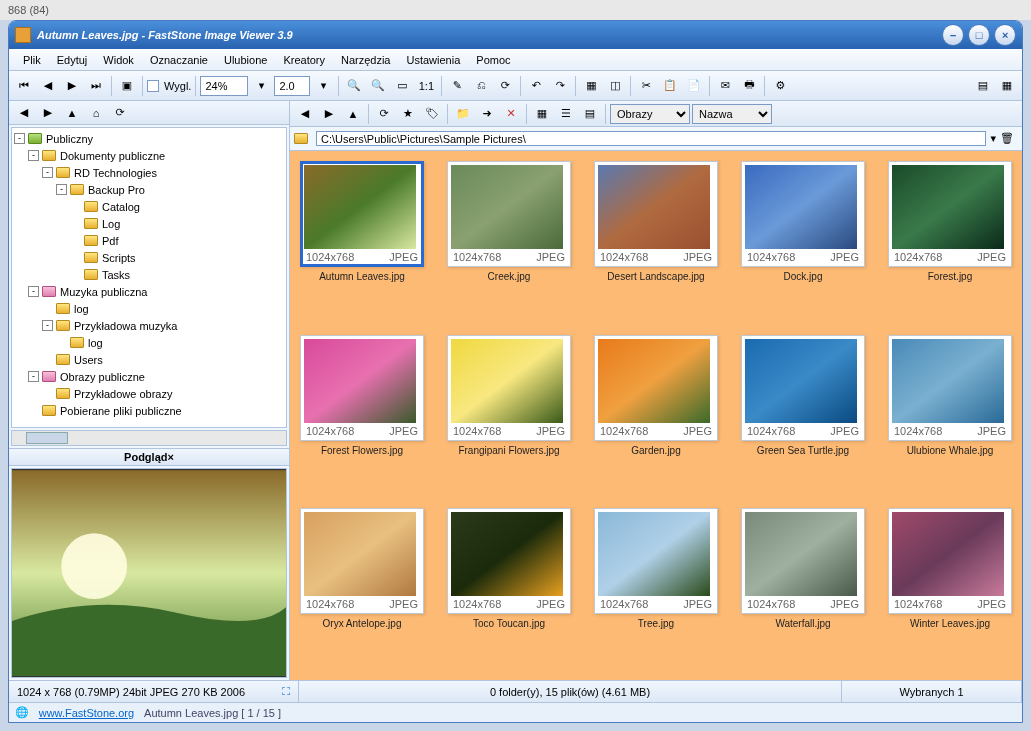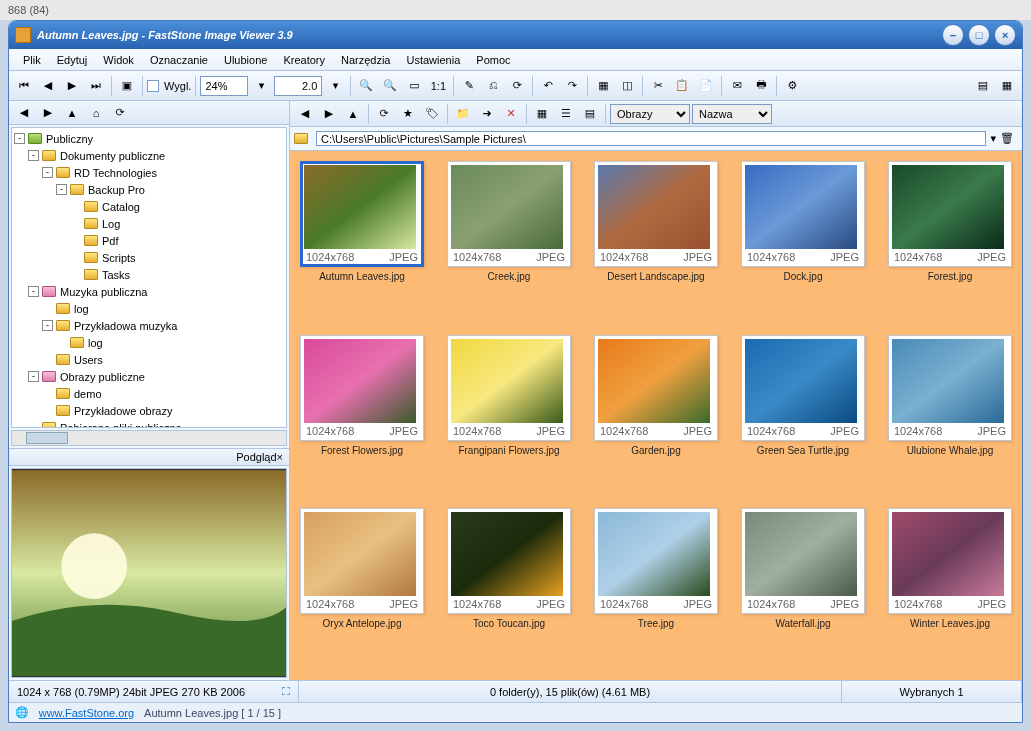--- a/index.html
+++ b/index.html
@@ -21,21 +21,21 @@
 .folder-toolbar { height: 24px; background: linear-gradient(#f0f6fd,#dde8f6); border-bottom: 1px solid #b0c4de; display: flex; align-items: center; padding: 0 4px; gap: 2px; }
 .tree { flex: 1; overflow: auto; background: #fff; border: 1px solid #b0c4de; margin: 2px; padding: 2px; }
 .tree-row { display: flex; align-items: center; height: 17px; cursor: pointer; white-space: nowrap; }
 .tree-toggle { width: 11px; height: 11px; border: 1px solid #888; display: flex; align-items: center; justify-content: center; font-size: 9px; line-height: 1; margin-right: 3px; background: #fff; cursor: pointer; }
 .tree-space { width: 14px; display: inline-block; }
 .folder-icon { width: 14px; height: 11px; background: linear-gradient(#ffe680,#e8b030); border: 1px solid #b58a20; border-radius: 1px; margin-right: 4px; }
 .folder-icon.green { background: linear-gradient(#b8e080,#7ab030); border-color: #5a8820; }
 .folder-icon.pink { background: linear-gradient(#f8c0d8,#e080b0); border-color: #b05080; }
 .tree-scroll { height: 16px; background: #e8e8e8; border: 1px solid #b0c4de; margin: 0 2px 2px 2px; position: relative; }
 .tree-scroll::before { content: ''; position: absolute; left: 14px; width: 40px; top: 1px; bottom: 1px; background: #c8d6e8; border: 1px solid #8aa; }
-.preview-label { padding: 2px 6px; background: linear-gradient(#f0f6fd,#dde8f6); border-top: 1px solid #b0c4de; border-bottom: 1px solid #b0c4de; display: flex; justify-content: flex-end; align-items: center; }
+.preview-label { padding: 2px 6px; background: linear-gradient(#f0f6fd,#dde8f6); border-top: 1px solid #b0c4de; border-bottom: 1px solid #b0c4de; display: flex; justify-content: center; align-items: center; font-weight: bold; }
 .preview-img { flex: 0 0 210px; margin: 2px; border: 1px solid #b0c4de; background: #333; position: relative; overflow: hidden; }
 .preview-img svg { width: 100%; height: 100%; }
 .right-pane { flex: 1; display: flex; flex-direction: column; background: #f8fbff; }
 .rtoolbar { height: 26px; background: linear-gradient(#f0f6fd,#dde8f6); border-bottom: 1px solid #b0c4de; display: flex; align-items: center; padding: 0 4px; gap: 2px; }
 .rtoolbar select { height: 20px; border: 1px solid #7a9ac8; font-size: 11px; padding: 0 2px; }
 .pathbar { height: 24px; background: #f0f6fd; border-bottom: 1px solid #b0c4de; display: flex; align-items: center; padding: 0 4px; }
 .pathbar .path-field { flex: 1; height: 15px; border: 1px solid #7a9ac8; background: #fff; padding: 0 4px; display: flex; align-items: center; margin: 0 4px; }
 .thumbs { flex: 1; overflow: auto; padding: 10px; display: grid; grid-template-columns: repeat(5, 1fr); gap: 12px 23px; background: #fdba74; }
 .thumb { display: flex; flex-direction: column; align-items: center; cursor: pointer; }
 .thumb-frame { border: 1px solid #c0c8d4; background: #fff; padding: 3px; box-shadow: 1px 1px 3px rgba(0,0,0,0.15); }
@@ -83,21 +83,21 @@
     <div class="tbtn">▶</div>
     <div class="tbtn">⏭</div>
     <div class="tsep"></div>
     <div class="tbtn">▣</div>
     <div class="tsep"></div>
     <span class="chk"></span>
     <span>Wygl.</span>
     <div class="tsep"></div>
     <input class="tinput" value="24%" style="">
     <div class="tbtn">▾</div>
-    <input class="tinput" style="width: 48px; text-align: right;" value="2.0">
+    <input class="tinput" style="width: 36px;" value="2.0">
     <div class="tbtn">▾</div>
     <div class="tsep"></div>
     <div class="tbtn" style="color:#c33">🔍</div>
     <div class="tbtn" style="color:#3a3">🔍</div>
     <div class="tbtn">▭</div>
     <div class="tbtn">1:1</div>
     <div class="tsep"></div>
     <div class="tbtn">✎</div>
     <div class="tbtn">⎌</div>
     <div class="tbtn">⟳</div>
@@ -235,27 +235,20 @@
             <span class="tree-space"></span>
             <span class="tree-space"></span>
             <span class="folder-icon"></span>
             <span>Users</span>
           </div>
           <div class="tree-row">
             <span class="tree-space"></span>
             <span class="tree-toggle">-</span>
             <span class="folder-icon pink"></span>
             <span>Obrazy publiczne</span>
-          </div>
-          <div class="tree-row">
-            <span class="tree-space"></span>
-            <span class="tree-space"></span>
-            <span class="tree-space"></span>
-            <span class="folder-icon"></span>
-            <span>demo</span>
           </div>
           <div class="tree-row">
             <span class="tree-space"></span>
             <span class="tree-space"></span>
             <span class="tree-space"></span>
             <span class="folder-icon"></span>
             <span>Przykładowe obrazy</span>
           </div>
           <div class="tree-row">
             <span class="tree-space"></span>

